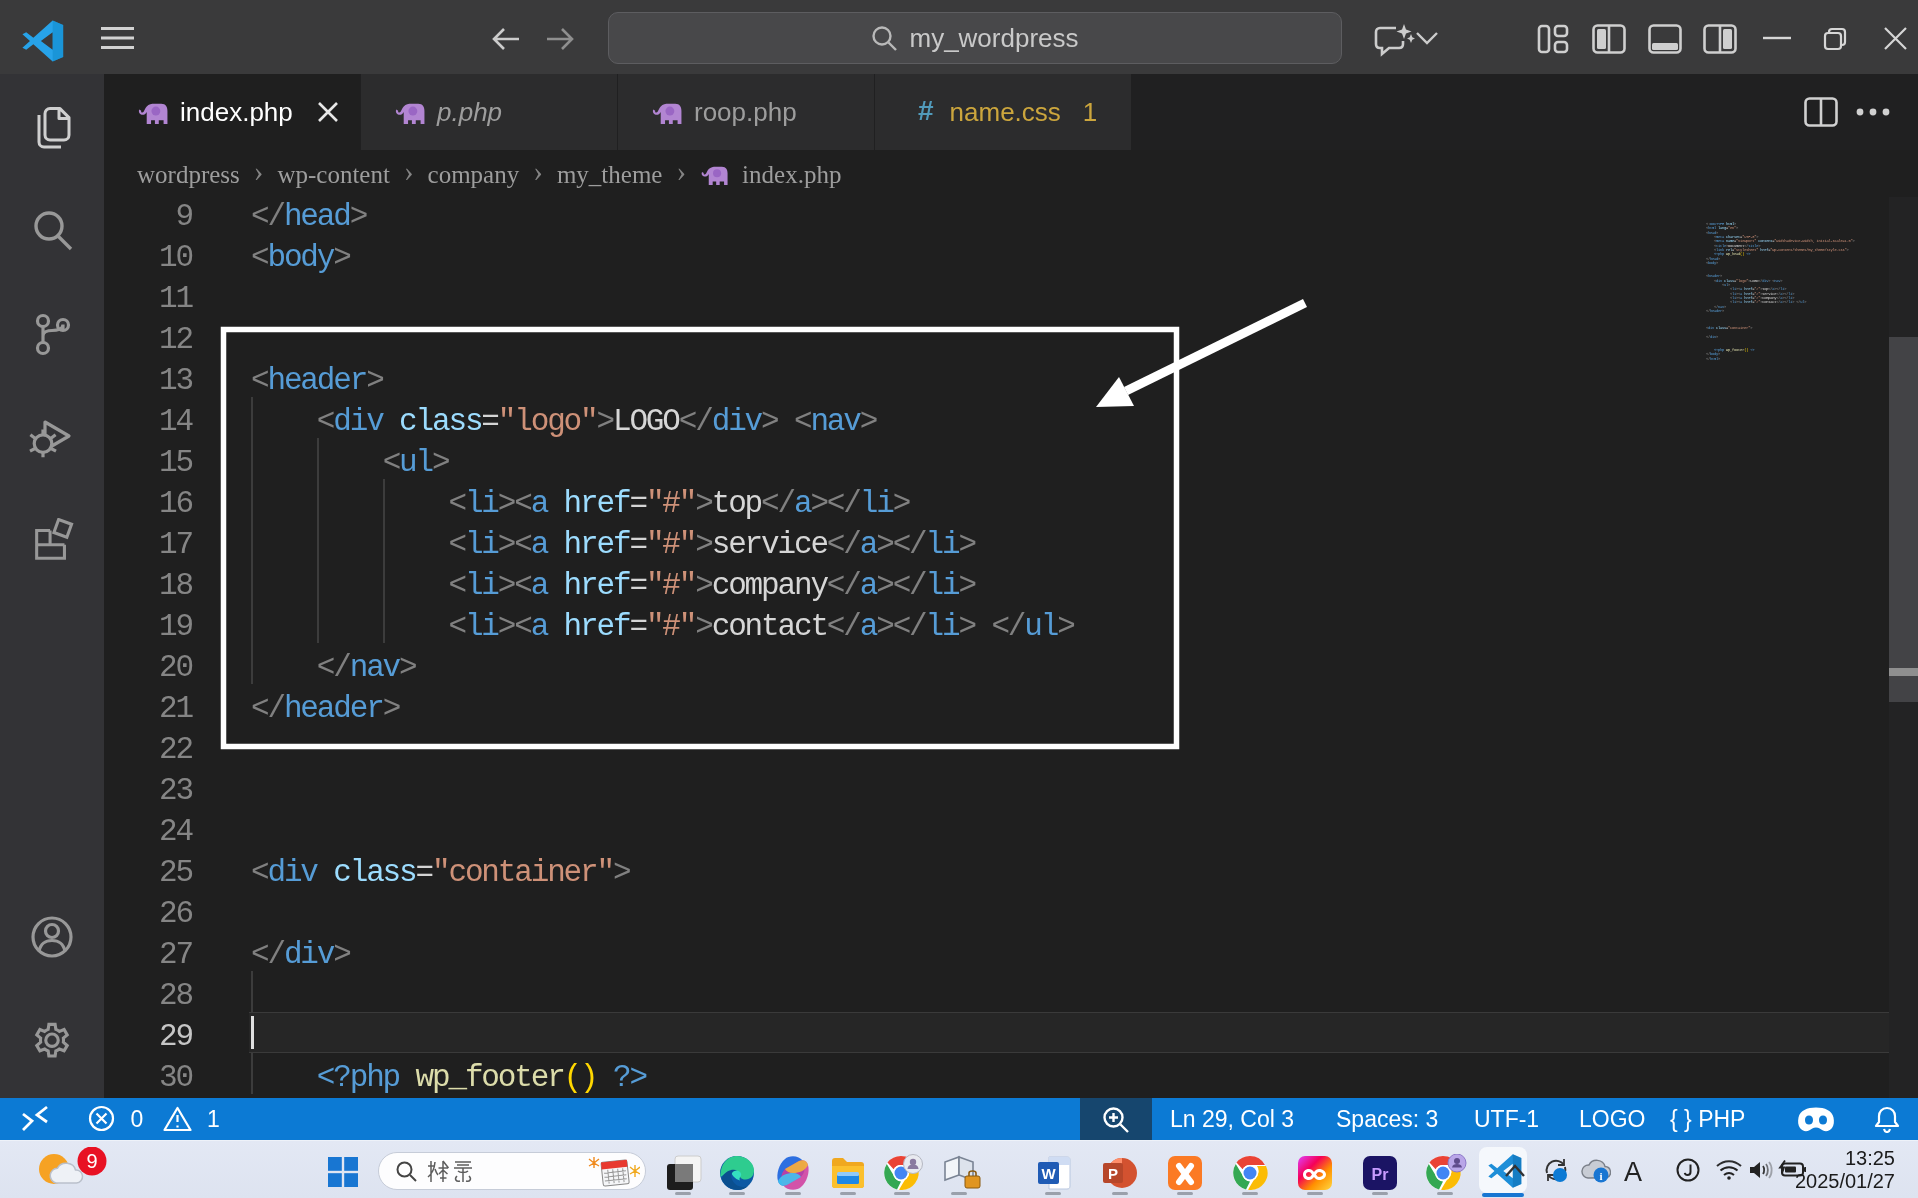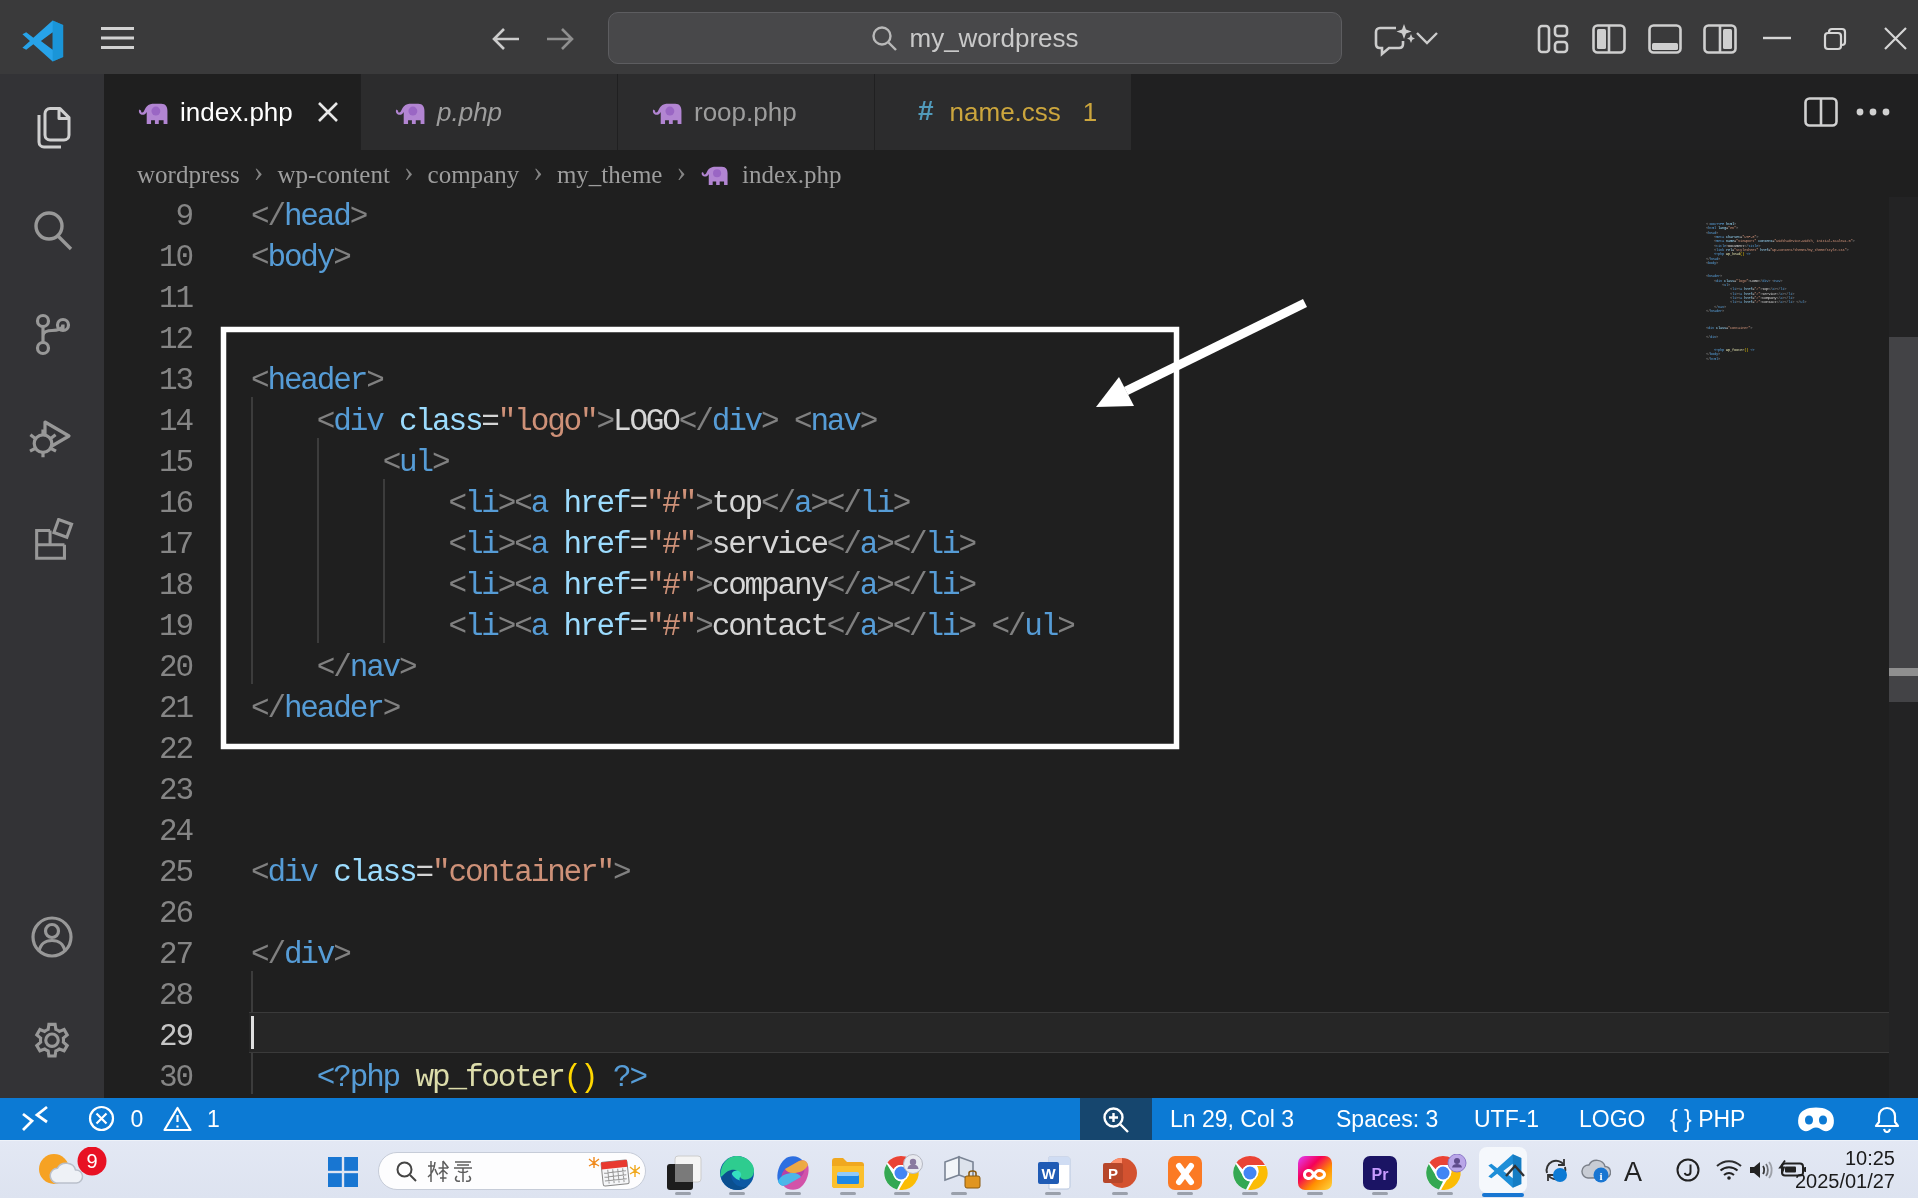--- a/index.html
+++ b/index.html
@@ -527,21 +527,21 @@
           <path d="M18 5 C20.5 8 20.5 14 18 17" opacity="0.6"></path>
           <path d="M21 3 C24.5 7 24.5 15 21 19" opacity="0.35"></path>
         </g>
       </svg>
   <svg class="abs" style="left:1778px;top:19px" width="28" height="19" viewBox="0 0 28 19">
         <rect x="4" y="3.5" width="21" height="12" rx="3" fill="none" stroke="#222222" stroke-width="2"></rect>
         <rect x="26" y="7" width="2.5" height="5" rx="1" fill="#222222"></rect>
         <rect x="7" y="6.5" width="11" height="6" rx="1" fill="#222222"></rect>
         <path d="M7 0.5 L2 7.5 H6 L4 13.5" fill="none" stroke="#222222" stroke-width="1.8"></path>
       </svg>
-  <div class="traytext" style="left:1790px;top:6px;width:105px;">10:25</div>
+  <div class="traytext" style="left:1790px;top:6px;width:105px;">13:25</div>
   <div class="traytext" style="left:1790px;top:29px;width:105px;">2025/01/27</div>
 </div>
 
 </div>
 
 <style>
 .crumbsep { color:#848484; font-size:29px; position:relative; top:-3px; }
 </style>
 
 </body></html>

